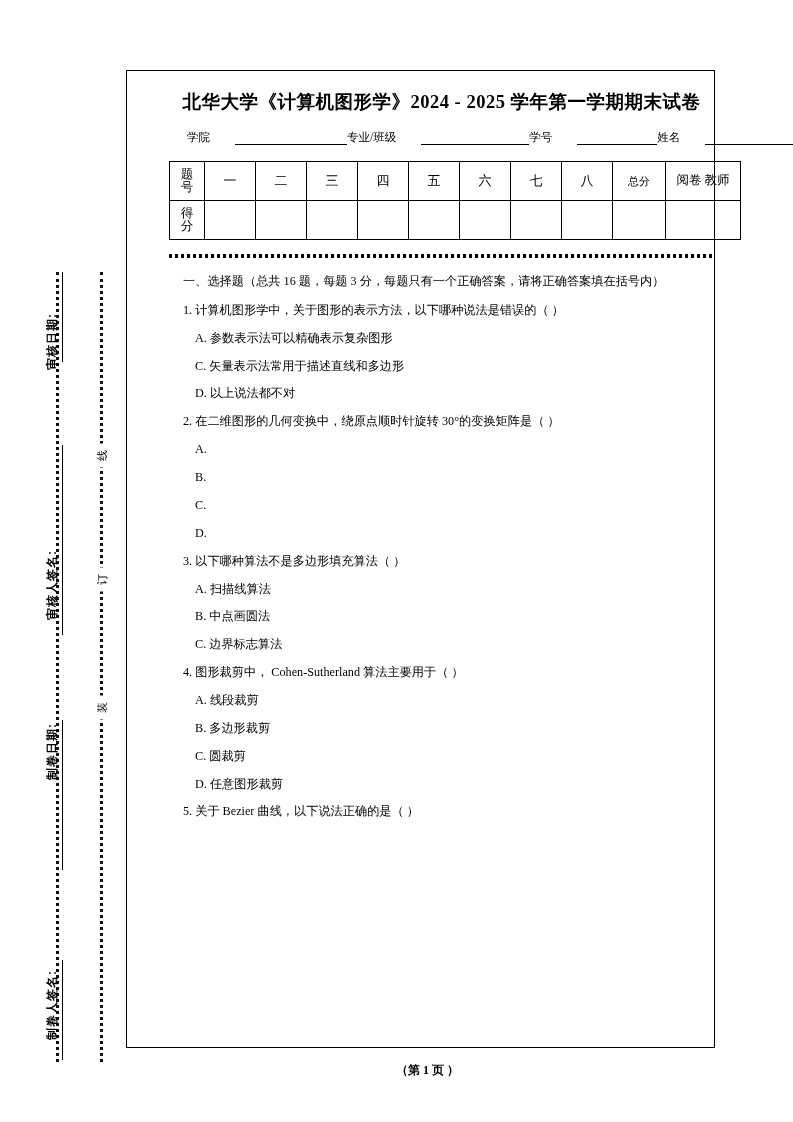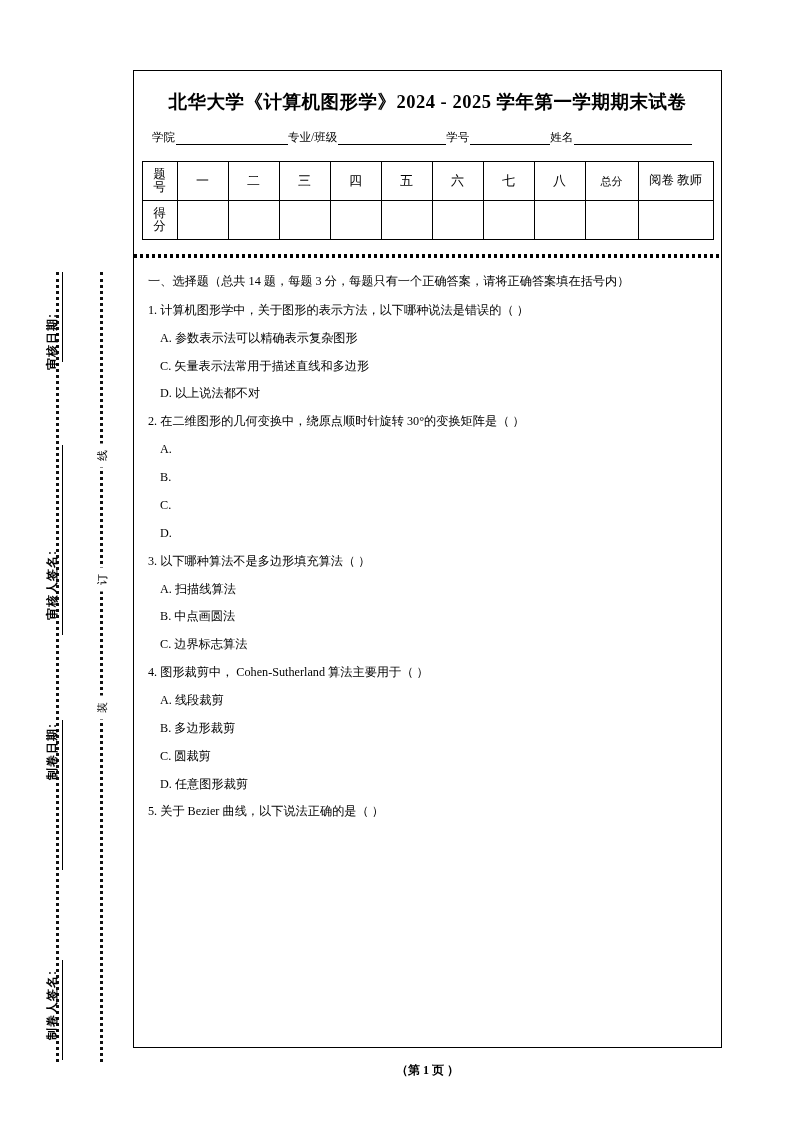--- a/index.html
+++ b/index.html
@@ -69,47 +69,48 @@
     background: #ffffff;
     transform: rotate(-90deg);
   }
   .bc-1 { top: 448px; }
   .bc-2 { top: 572px; }
   .bc-3 { top: 700px; }
 
   
   .frame {
     position: absolute;
-    left: 133px;
+    left: 126px;
     top: 70px;
     width: 589px;
     height: 978px;
     border: 1.6px solid #000000;
     box-sizing: border-box;
+    padding-left: 42px;
   }
 
   .title {
     margin: 18px 0 0 0;
     text-align: center;
     font-size: 18.5px;
     font-weight: bold;
     font-family: "Liberation Serif", "DejaVu Serif", serif;
     letter-spacing: 0.5px;
     white-space: nowrap;
   }
 
   
   .idrow {
     margin: 16px 18px 0 18px;
     display: flex;
     align-items: flex-end;
     font-size: 11.5px;
     font-family: "Liberation Serif", "DejaVu Serif", serif;
   }
-  .idfield { display: flex; align-items: flex-end; }
+  .idfield { display: flex; align-items: flex-end; gap: 24px; }
   .idlabel { white-space: nowrap; padding-right: 1px; }
   .idblank {
     border-bottom: 1px solid #000000;
     height: 13px;
   }
   .b1 { width: 112px; }
   .b2 { width: 108px; }
   .b3 { width: 80px; }
   .b4 { width: 118px; }
 
@@ -269,21 +270,21 @@
       <td></td>
       <td></td>
     </tr>
   </tbody>
     </table>
 
   <div class="sep"></div>
 
   <div class="body">
 
-    <div class="sechead">一、选择题（总共 14 题，每题 3 分，每题只有一个正确答案，请将正确答案填在括号内）</div>
+    <div class="sechead">一、选择题（总共 16 题，每题 3 分，每题只有一个正确答案，请将正确答案填在括号内）</div>
 
     <div class="q">
       <span>1.</span>
       <span>计算机图形学中，关于图形的表示方法，以下哪种说法是错误的（   ）</span>
     </div>
     <div class="opt">
       <span>A.</span>
       <span>参数表示法可以精确表示复杂图形</span>
     </div>
     <div class="opt">

